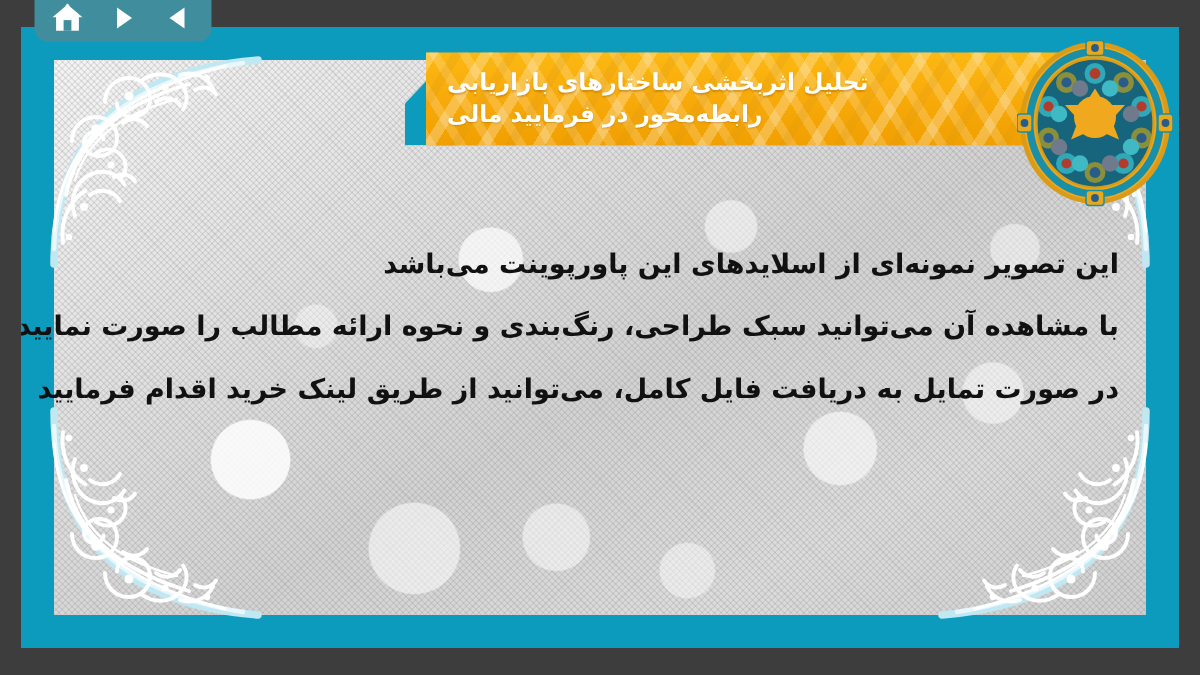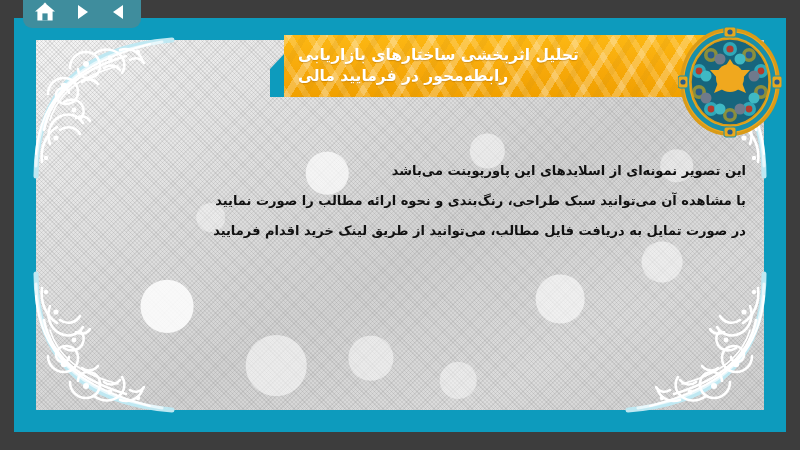--- a/index.html
+++ b/index.html
@@ -170,21 +170,21 @@
     position: absolute;
     left: 40px;
     right: 40px;
     top: 138px;
     z-index: 20;
     text-align: right;
     direction: rtl;
   }
   .body-line {
     color: #111111;
-    font-size: 13px;
+    font-size: 18px;
     line-height: 2.3;
     font-weight: bold;
     white-space: nowrap;
   }
 </style>
 </head>
 <body>
 
 <div id="viewer">
 
@@ -427,17 +427,17 @@
           <circle cx="52" cy="106" r="2.6"></circle>
           <circle cx="5" cy="56" r="2.6"></circle>
           <circle cx="99" cy="56" r="2.6"></circle>
         </g>
       </svg>
     </div>
 
     <div id="body-text">
       <div class="body-line">این تصویر نمونه‌ای از اسلایدهای این پاورپوینت می‌باشد</div>
       <div class="body-line">با مشاهده آن می‌توانید سبک طراحی، رنگ‌بندی و نحوه ارائه مطالب را صورت نمایید</div>
-      <div class="body-line">در صورت تمایل به دریافت فایل مطالب، می‌توانید از طریق لینک خرید اقدام فرمایید</div>
+      <div class="body-line">در صورت تمایل به دریافت فایل کامل، می‌توانید از طریق لینک خرید اقدام فرمایید</div>
     </div>
 
   </div>
 </div>
 
 </body></html>

